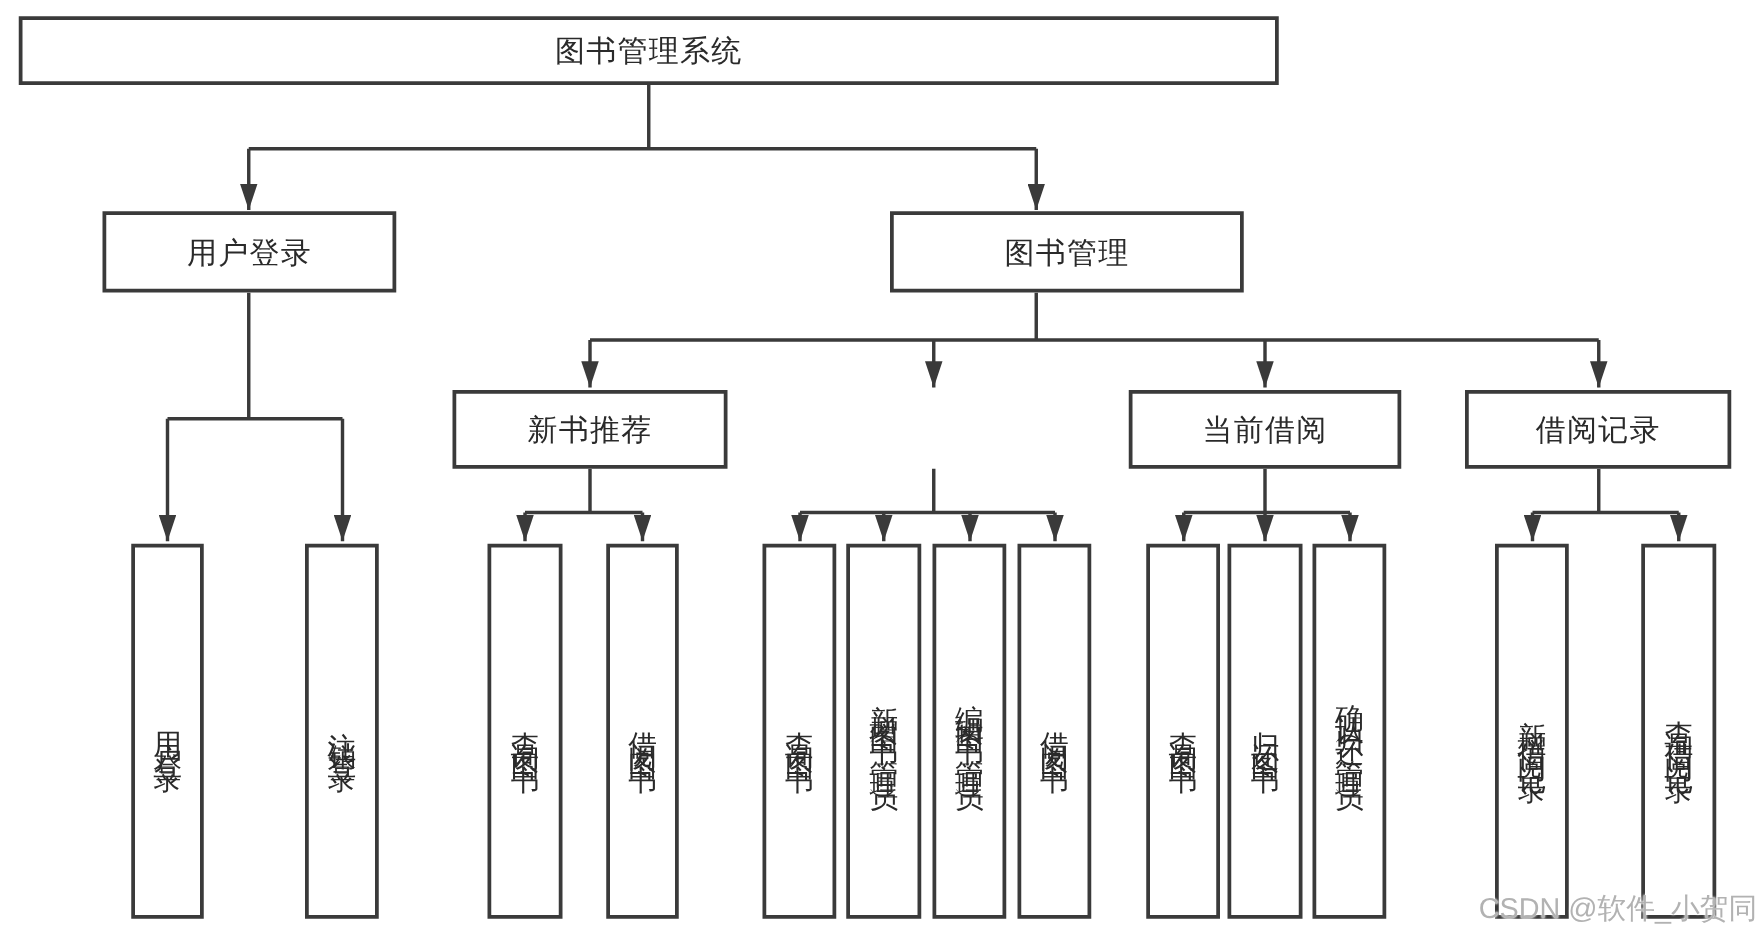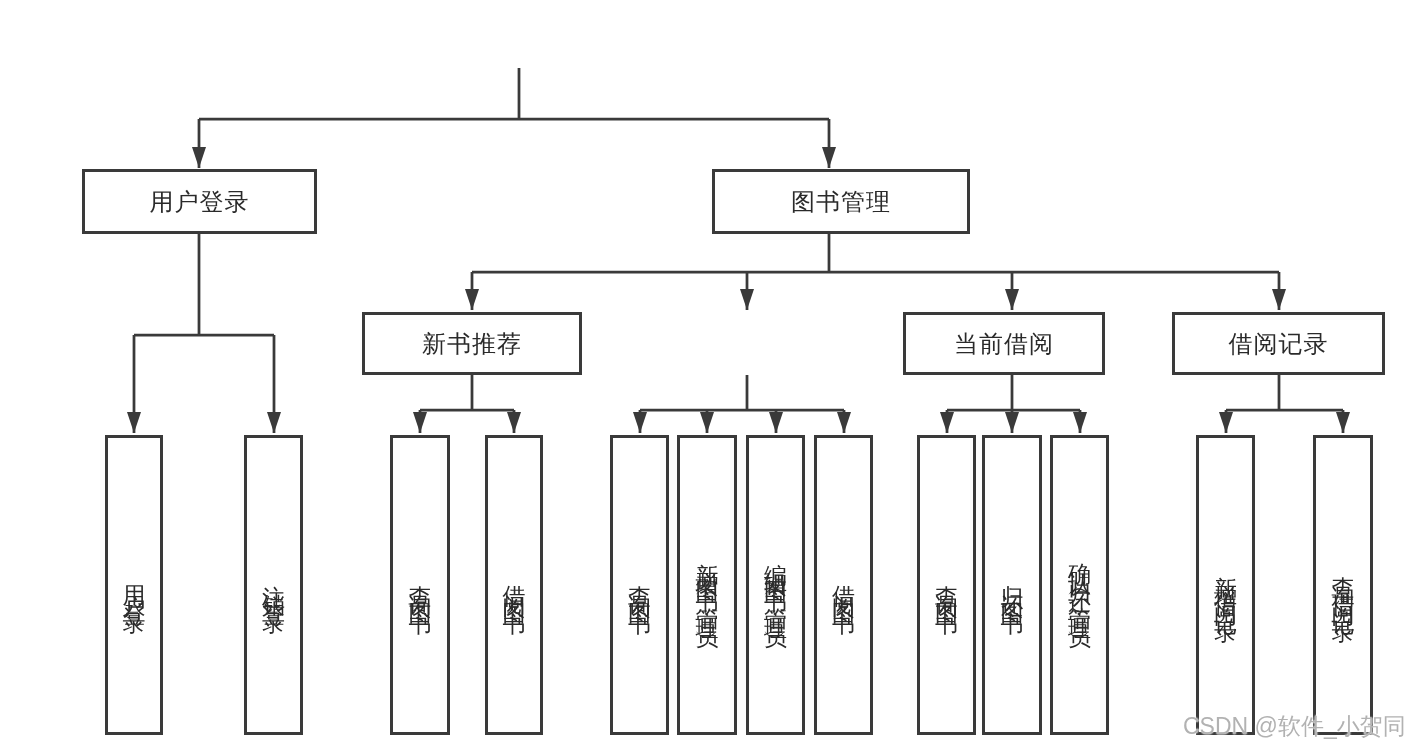--- a/index.html
+++ b/index.html
@@ -70,32 +70,35 @@
       <line x1="947" y1="410" x2="947" y2="433" marker-end="url(#arr)"></line>
       <line x1="1012" y1="410" x2="1012" y2="433" marker-end="url(#arr)"></line>
       <line x1="1080" y1="410" x2="1080" y2="433" marker-end="url(#arr)"></line>
 
       <path d="M1279 375 V410 M1226 410 H1343"></path>
       <line x1="1226" y1="410" x2="1226" y2="433" marker-end="url(#arr)"></line>
       <line x1="1343" y1="410" x2="1343" y2="433" marker-end="url(#arr)"></line>
     </g>
   </svg>
 
+  <div class="box hbox" style="left:15px;top:13px;width:1008px;height:55px;">
+    <span>图书管理系统</span>
+  </div>
 
   <div class="box hbox" style="left:82px;top:169px;width:235px;height:65px;">
     <span>用户登录</span>
   </div>
-  <div class="box hbox" style="left:712px;top:169px;width:258px;height:65px;">
+  <div class="box hbox" style="left:712px;top:169px;width:283px;height:65px;">
     <span>图书管理</span>
   </div>
 
   <div class="box hbox" style="left:362px;top:312px;width:220px;height:63px;">
     <span>新书推荐</span>
   </div>
-  <div class="box hbox" style="left:903px;top:312px;width:202px;height:63px;align-items:center;">
+  <div class="box hbox" style="left:903px;top:312px;width:218px;height:63px;align-items:center;">
     <span>当前借阅</span>
   </div>
   <div class="box hbox" style="left:1172px;top:312px;width:213px;height:63px;">
     <span>借阅记录</span>
   </div>
 
   <div class="box vbox" style="left:105px;top:435px;width:58px;height:300px;">
     <span>用户登录</span>
   </div>
   <div class="box vbox" style="left:244px;top:435px;width:59px;height:300px;">

